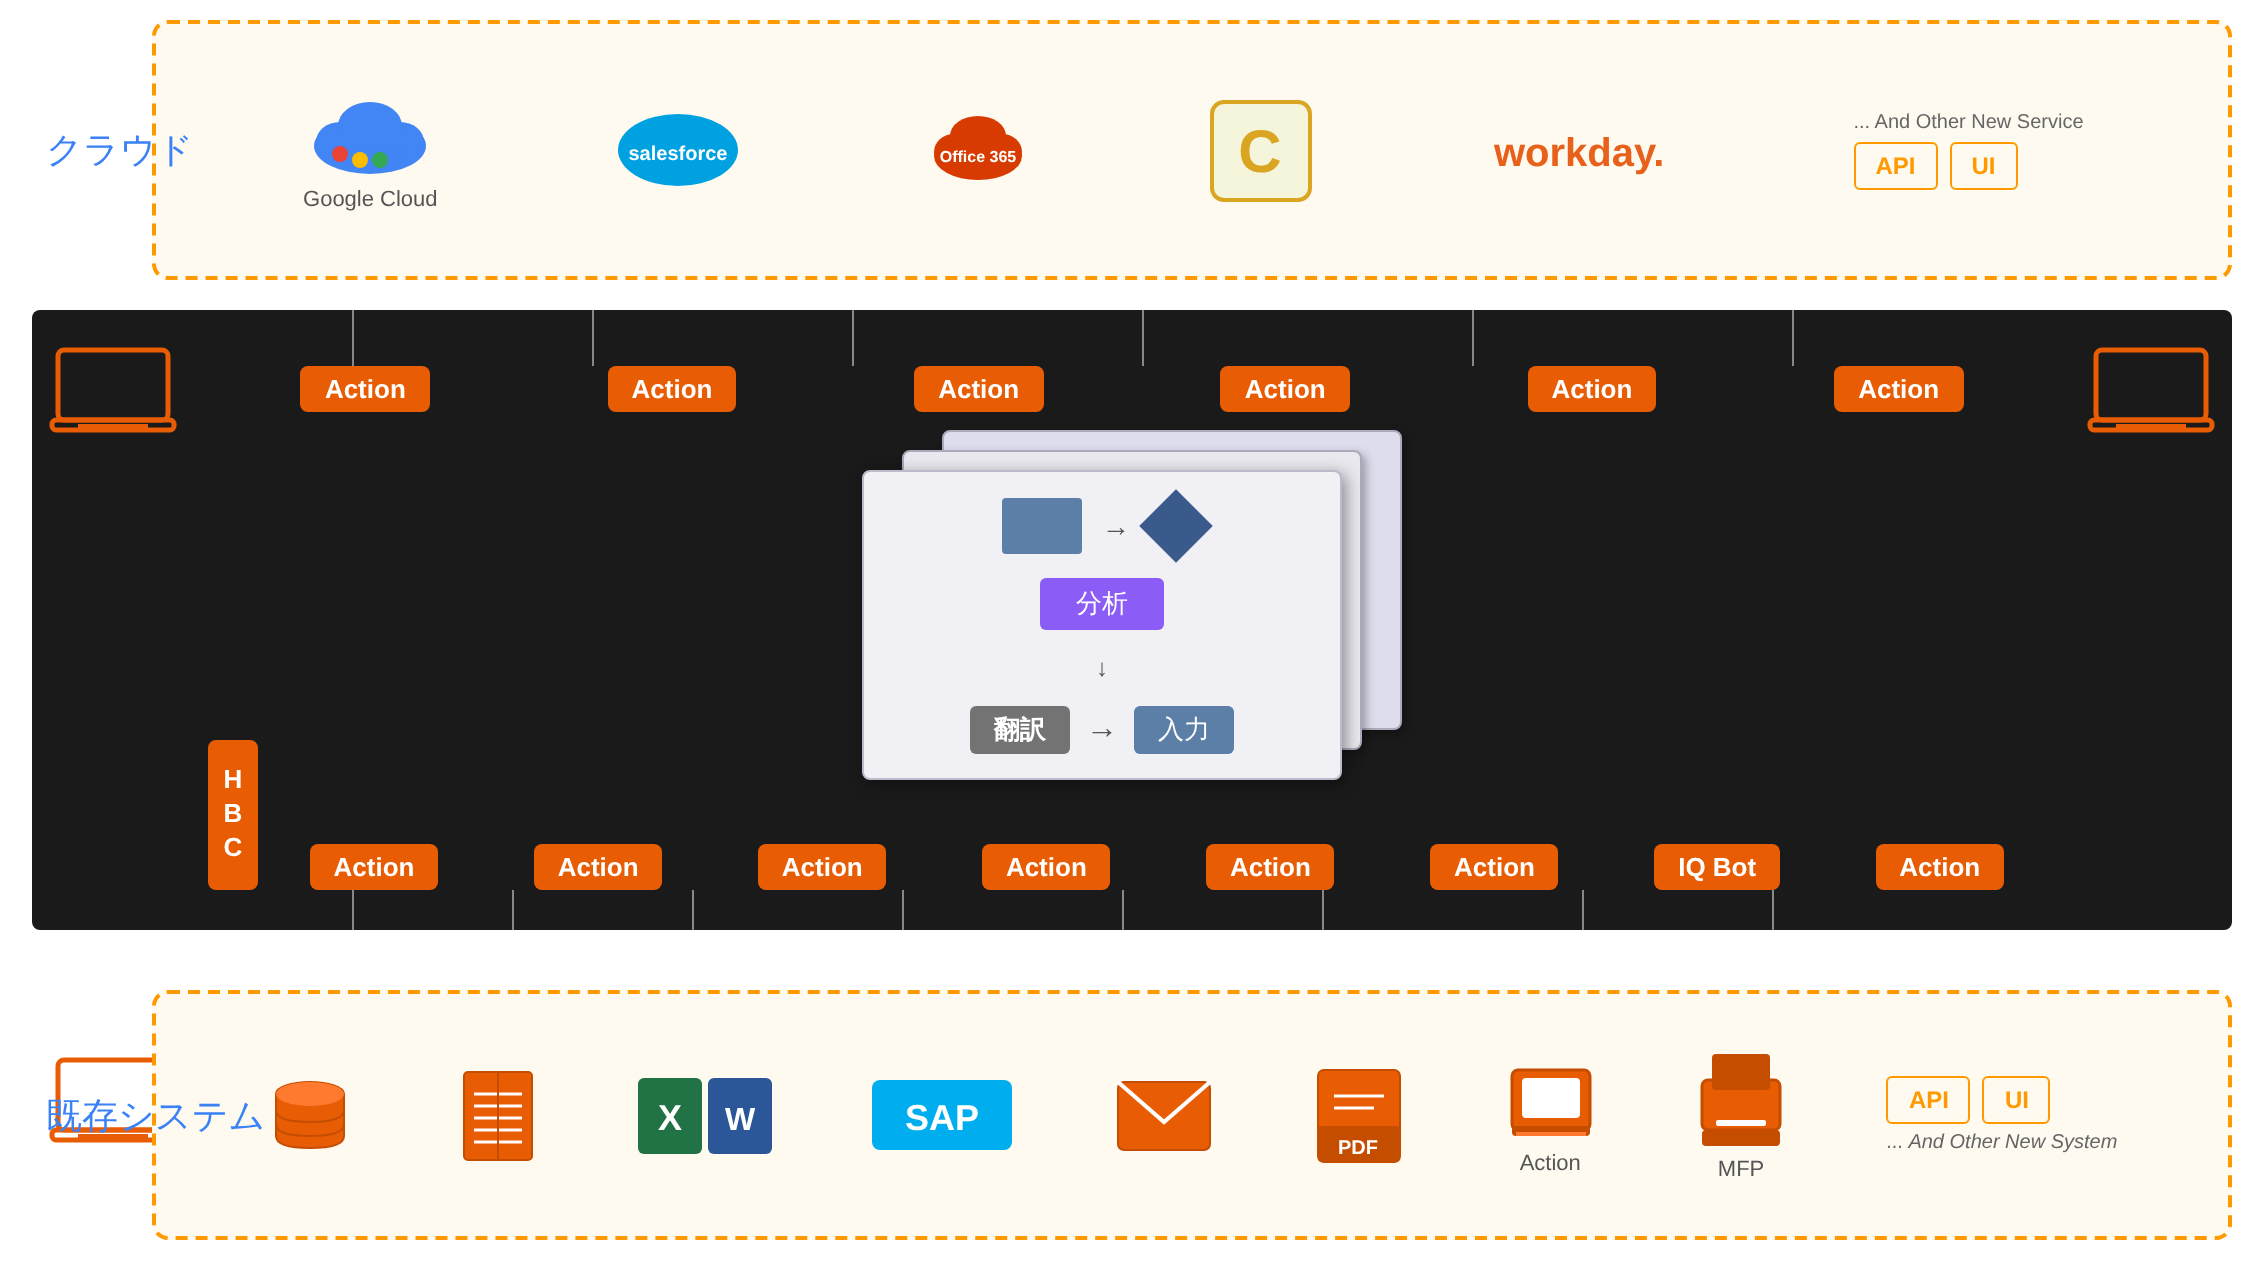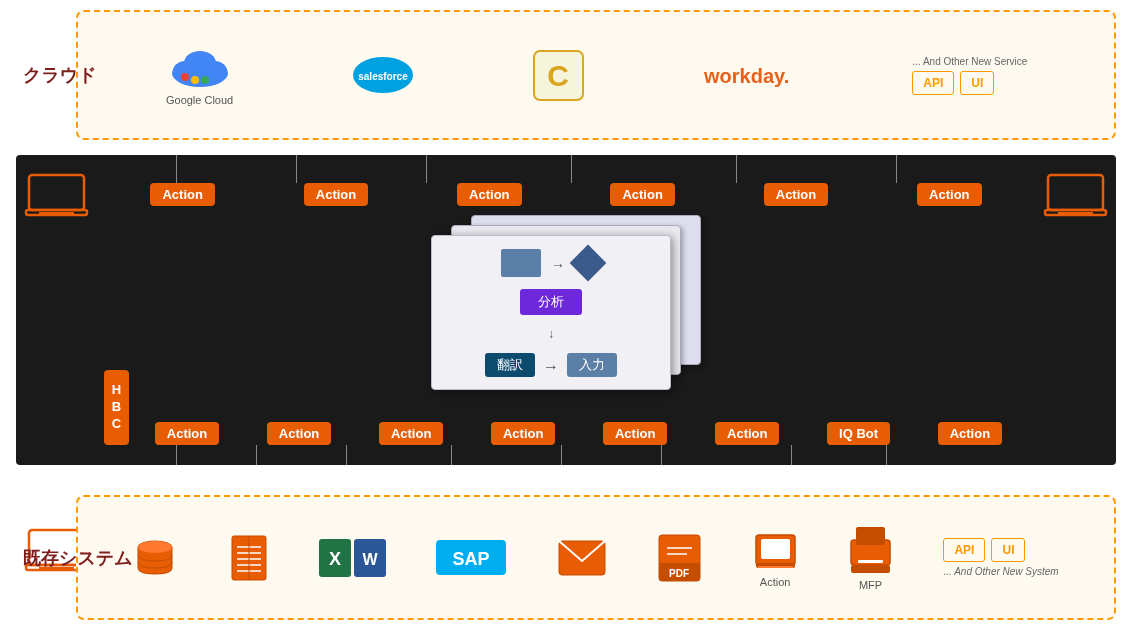--- a/index.html
+++ b/index.html
@@ -30,22 +30,22 @@
       border-radius: 8px;
       background: #fffaf0;
     }
 
     .section-label {
       position: absolute;
       left: -55px;
       top: 50%;
       transform: translateY(-50%);
       font-size: 18px;
-      font-weight: bold;
-      color: #7f1d1d;
+      font-weight: normal;
+      color: #3b82f6;
     }
 
     .cloud-icons {
       display: flex;
       align-items: center;
       justify-content: space-around;
       padding: 15px 30px;
       height: 100%;
     }
 
@@ -191,20 +191,30 @@
         <span style="font-size:11px;color:#555;">Google Cloud</span>
       </div>
 
       <div class="logo-container">
         <svg width="70" height="45" viewBox="0 0 70 45">
           <ellipse cx="35" cy="22" rx="30" ry="18" fill="#00A1E0"></ellipse>
           <text x="35" y="27" text-anchor="middle" fill="white" font-size="10" font-weight="bold">salesforce</text>
         </svg>
       </div>
 
+      <div class="logo-container">
+        <svg width="60" height="50" viewBox="0 0 60 50">
+
+          <ellipse cx="30" cy="28" rx="22" ry="12" fill="#D83B01"></ellipse>
+          <ellipse cx="18" cy="26" rx="10" ry="9" fill="#D83B01"></ellipse>
+          <ellipse cx="42" cy="26" rx="10" ry="9" fill="#D83B01"></ellipse>
+          <ellipse cx="30" cy="18" rx="14" ry="10" fill="#D83B01"></ellipse>
+          <text x="30" y="31" text-anchor="middle" fill="white" font-size="8" font-weight="bold">Office 365</text>
+        </svg>
+      </div>
 
       <div class="logo-container">
         <svg width="55" height="55" viewBox="0 0 55 55">
           <rect x="3" y="3" width="49" height="49" rx="6" fill="#f5f5dc" stroke="#DAA520" stroke-width="2"></rect>
           <text x="27" y="38" text-anchor="middle" fill="#DAA520" font-size="30" font-weight="bold">C</text>
         </svg>
       </div>
 
       <div class="logo-container">
         <svg width="100" height="35" viewBox="0 0 100 35">
@@ -288,26 +298,26 @@
       <div style="position:absolute;top:10px;left:30px;width:230px;height:150px;background:#e8e8ee;border:1px solid #aab;border-radius:4px;box-shadow:2px 2px 5px rgba(0,0,0,0.3);">
       </div>
 
       <div style="position:absolute;top:20px;left:10px;width:240px;height:155px;background:#f0f0f5;border:1px solid #bbc;border-radius:4px;box-shadow:2px 2px 8px rgba(0,0,0,0.4);">
         <div style="padding:15px;display:flex;flex-direction:column;align-items:center;gap:12px;height:100%;justify-content:center;">
           <div style="display:flex;align-items:center;gap:10px;">
             <div style="width:40px;height:28px;background:#5b7fa6;border-radius:2px;"></div>
             <span style="color:#555;font-size:14px;">→</span>
             <div style="width:26px;height:26px;background:#3a5a8c;transform:rotate(45deg);"></div>
           </div>
-          <div style="background:#6d28d9;color:white;padding:4px 18px;border-radius:3px;font-size:13px;">分析</div>
+          <div style="background:#8b5cf6;color:white;padding:4px 18px;border-radius:3px;font-size:13px;">分析</div>
           <div style="display:flex;align-items:center;gap:8px;">
             <span style="color:#555;font-size:12px;">↓</span>
           </div>
           <div style="display:flex;gap:8px;align-items:center;">
-            <div style="background:#0c4a6e;color:white;padding:3px 12px;border-radius:3px;font-size:13px;">翻訳</div>
+            <div style="background:#737373;color:white;padding:3px 12px;border-radius:3px;font-size:13px;font-weight:bold;">翻訳</div>
             <span style="color:#555;">→</span>
             <div style="background:#5b7fa6;color:white;padding:3px 12px;border-radius:3px;font-size:13px;">入力</div>
           </div>
         </div>
       </div>
     </div>
 
     <div style="position:absolute;top:0;left:160px;width:1px;height:28px;background:#888;"></div>
     <div style="position:absolute;top:0;left:280px;width:1px;height:28px;background:#888;"></div>
     <div style="position:absolute;top:0;left:410px;width:1px;height:28px;background:#888;"></div>

